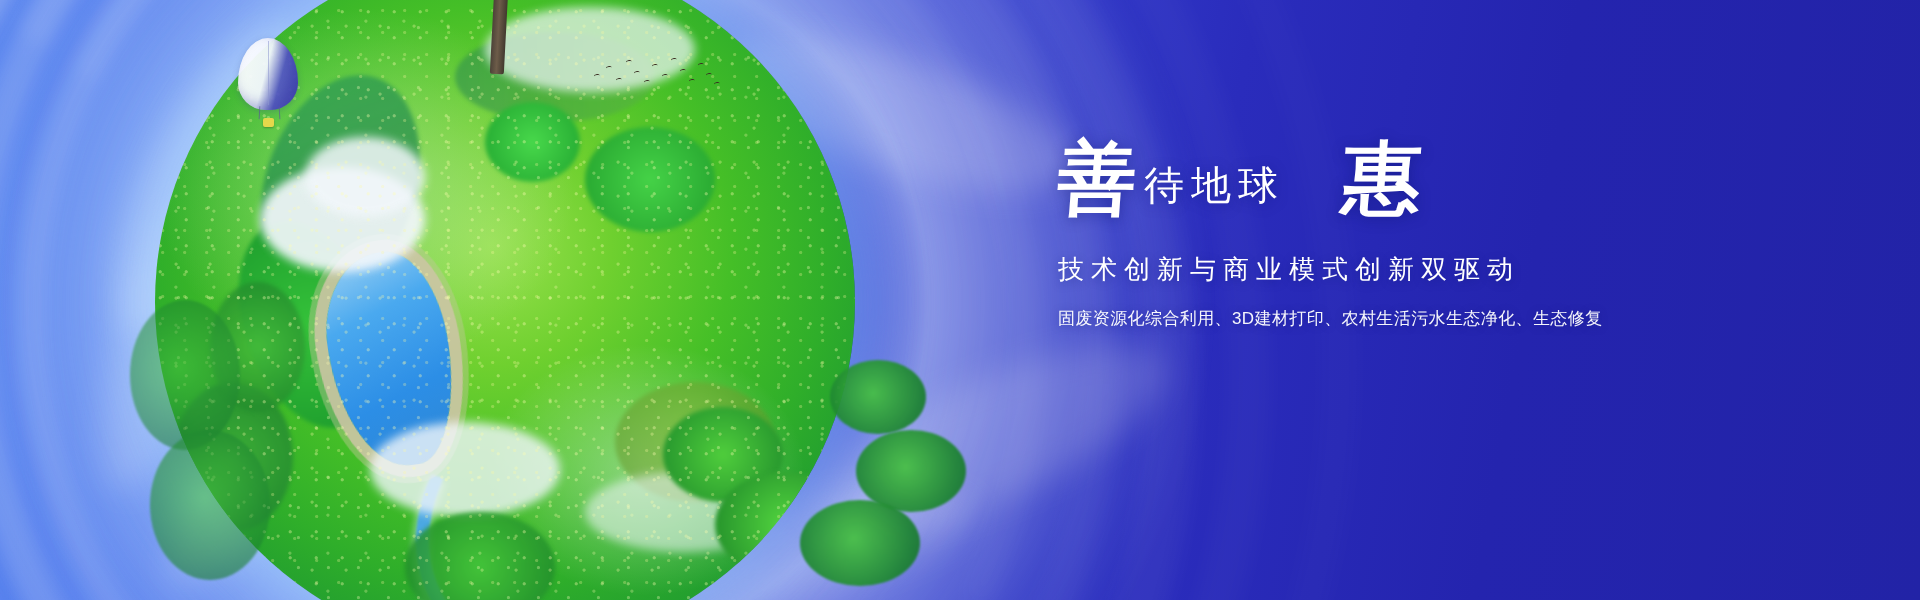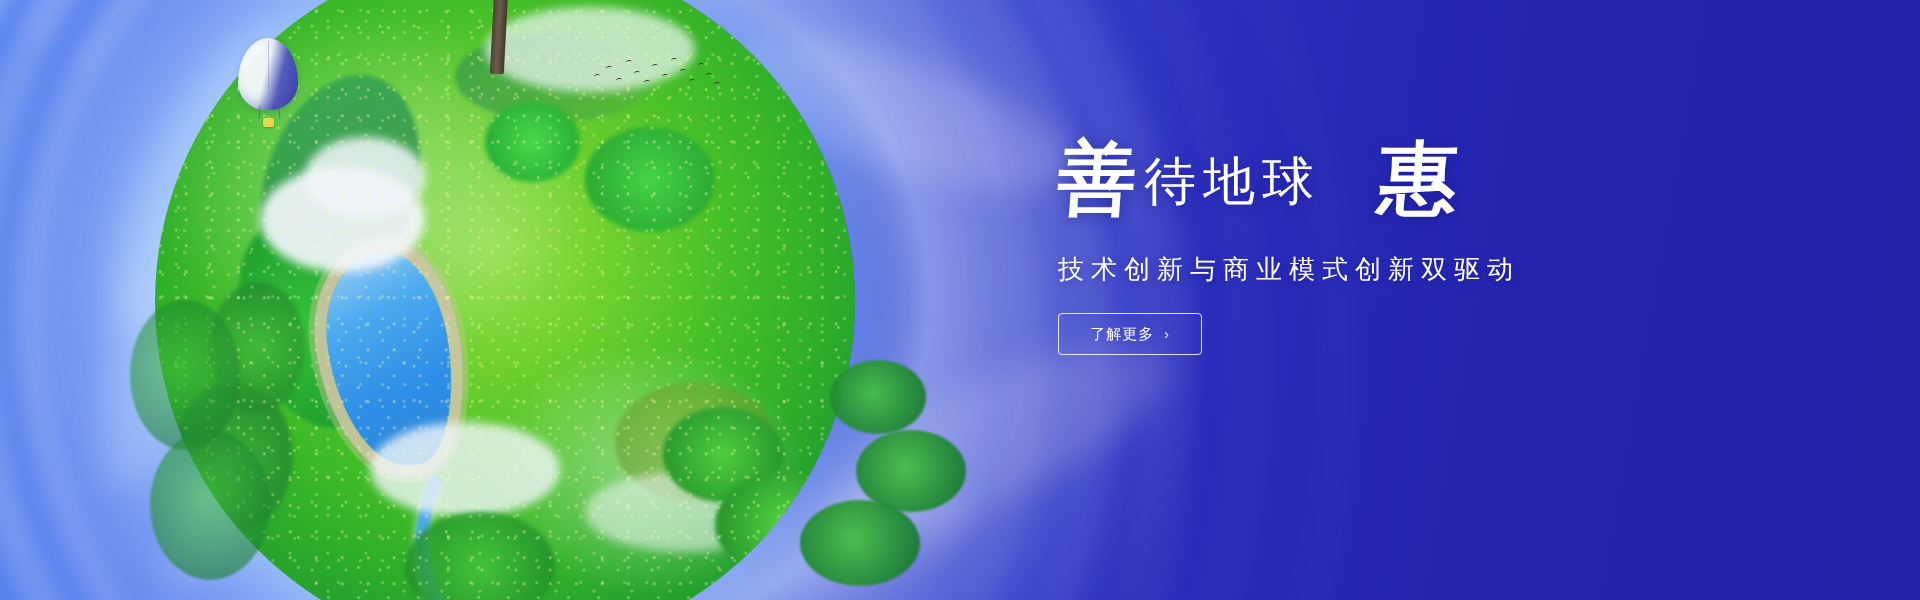--- a/index.html
+++ b/index.html
@@ -230,21 +230,21 @@
   .hl-big {
     font-family: "Liberation Serif", "DejaVu Serif", serif;
     font-size: 78px;
     font-weight: 700;
     line-height: 1;
     letter-spacing: 0;
     transform: skewX(-4deg);
   }
   .hl-small {
     font-family: "Liberation Serif", "DejaVu Serif", serif;
-    font-size: 52px;
+    font-size: 40px;
     font-weight: 400;
     letter-spacing: 7px;
     margin-left: 8px;
     position: relative;
     top: -6px;
   }
   .hl-gap { display:inline-block; width: 58px; }
 
   .subtitle {
     margin-top: 16px;
@@ -372,20 +372,17 @@
 
     <div class="headline">
       <span class="hl-big">善</span>
       <span class="hl-small">待地球</span>
       <span class="hl-gap"></span>
       <span class="hl-big">惠</span>
     </div>
 
     <div class="subtitle">技术创新与商业模式创新双驱动</div>
 
-
-    <div class="cta">
-      <span>了解更多</span>
-      <span class="chev">›</span>
-    </div>
+    <div class="desc">固废资源化综合利用、3D建材打印、农村生活污水生态净化、生态修复</div>
+
 
   </div>
 </div>
 
 </body></html>

